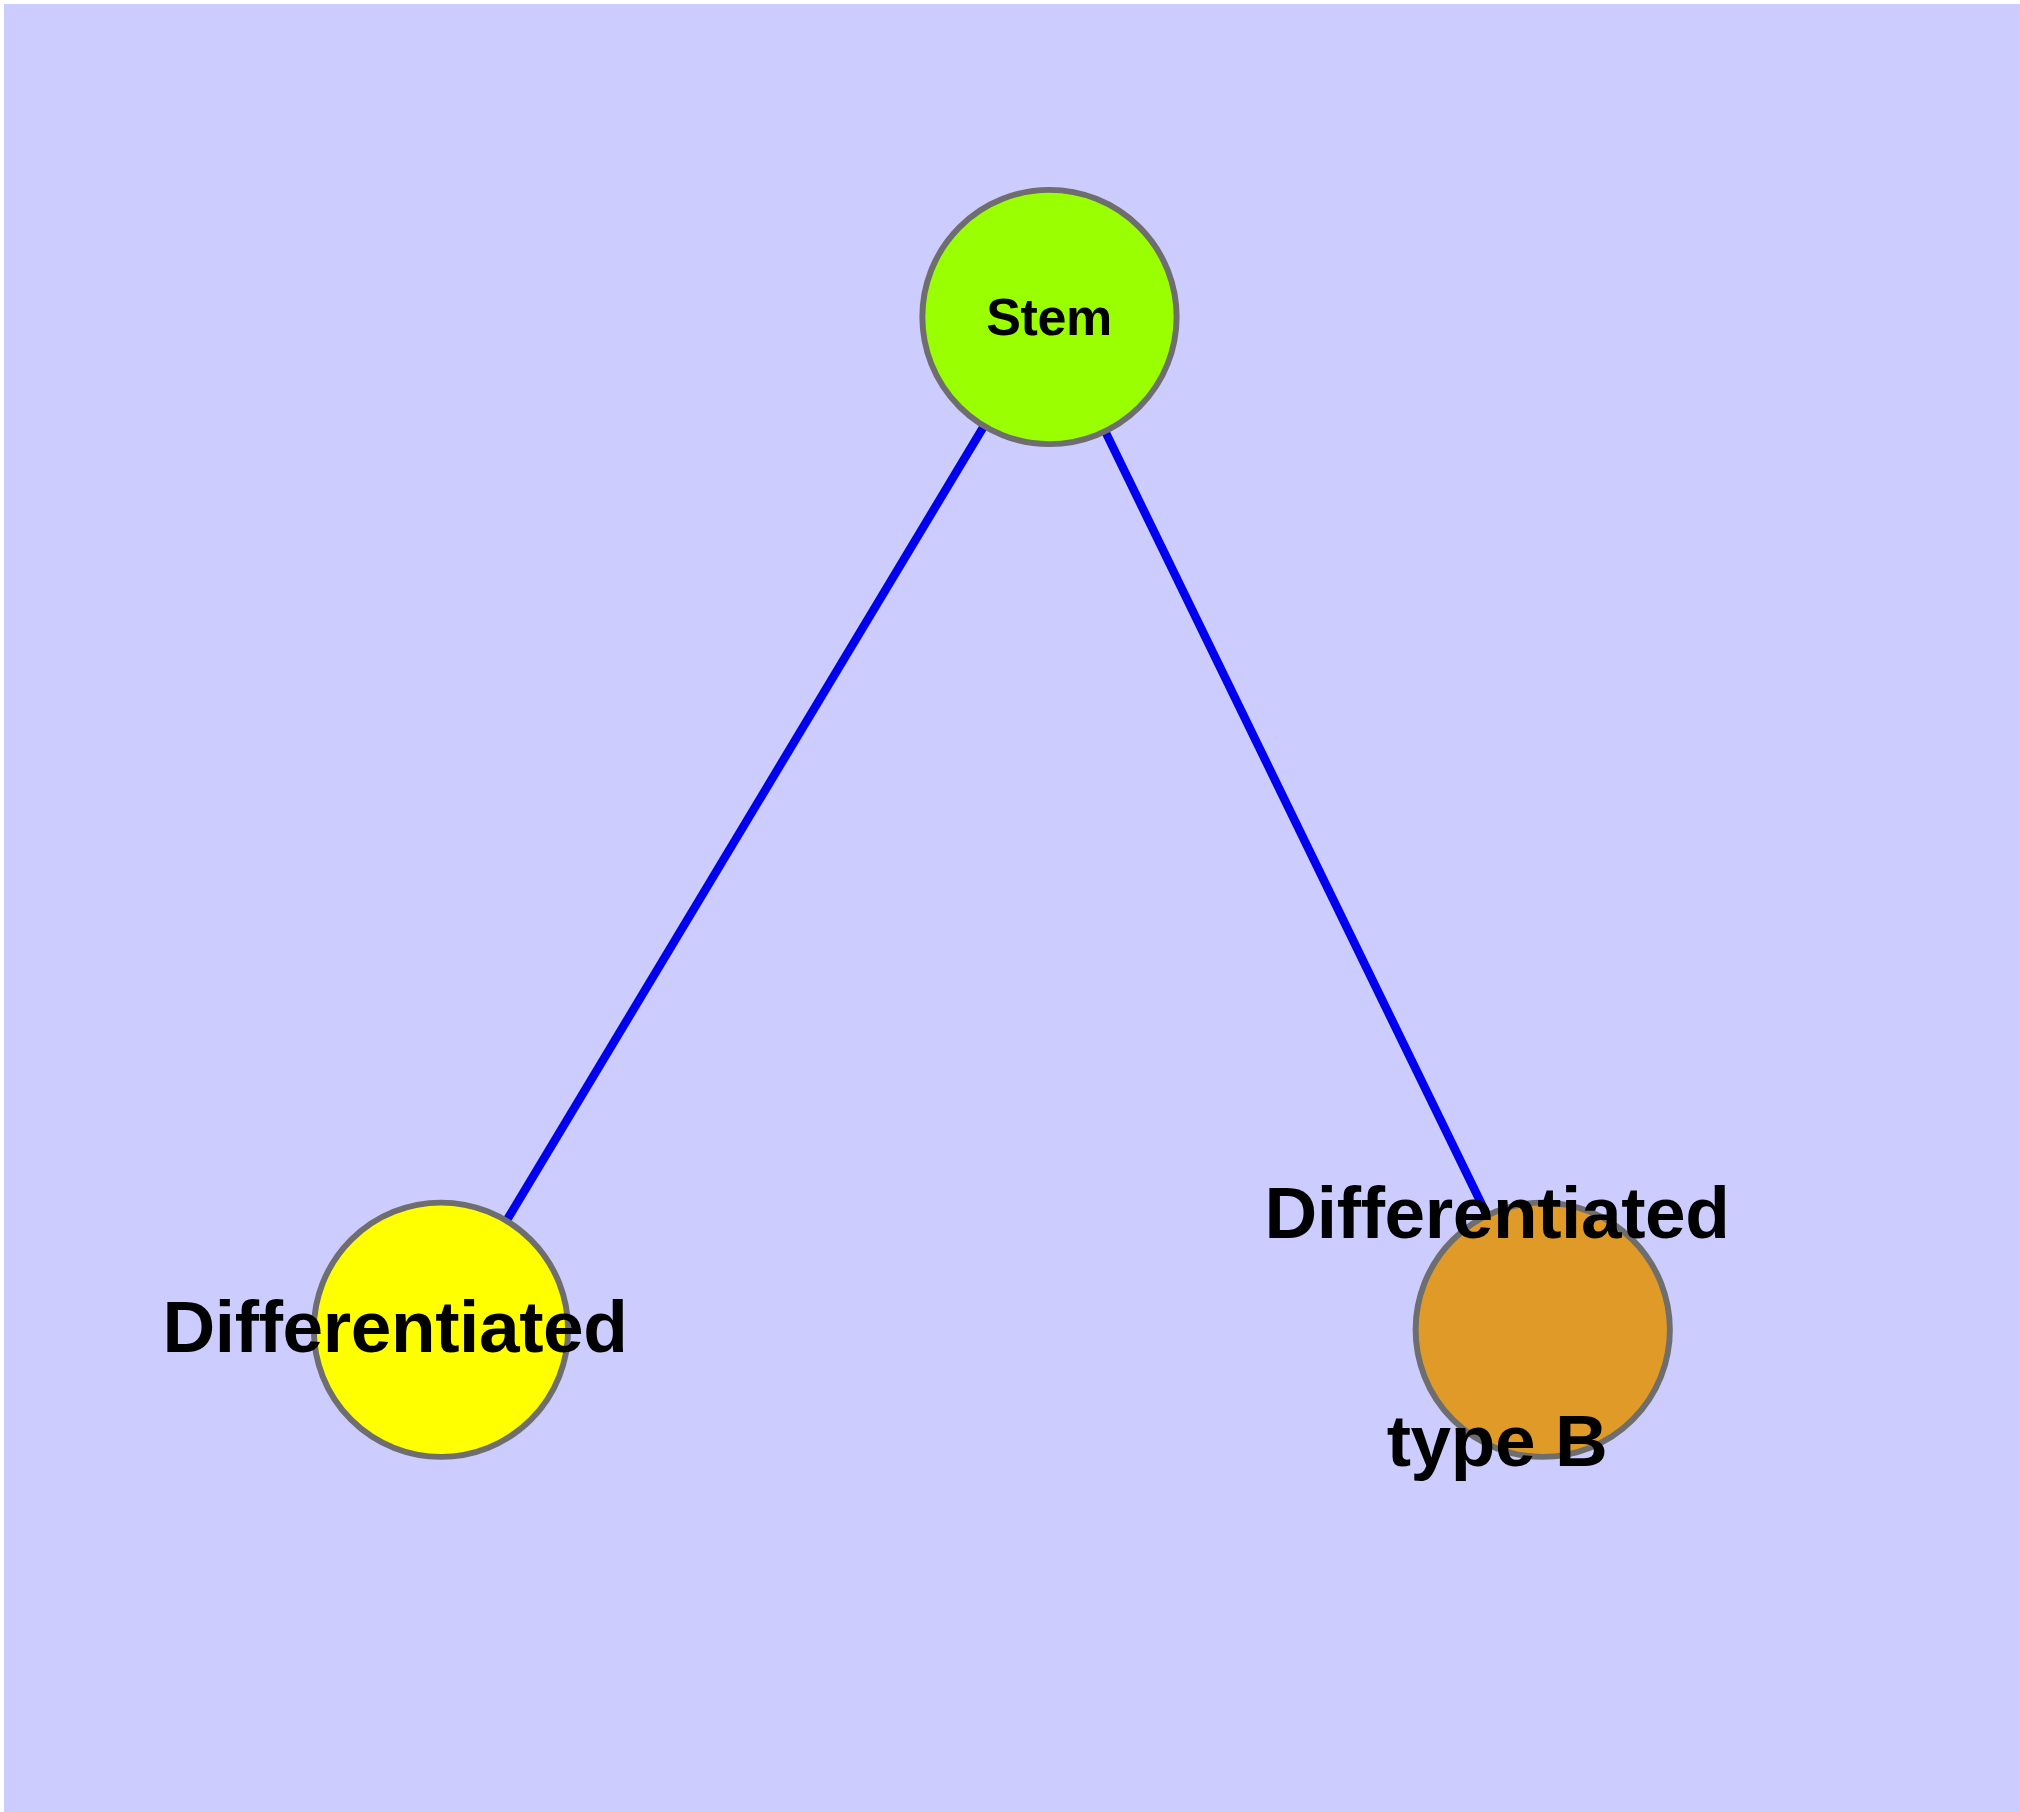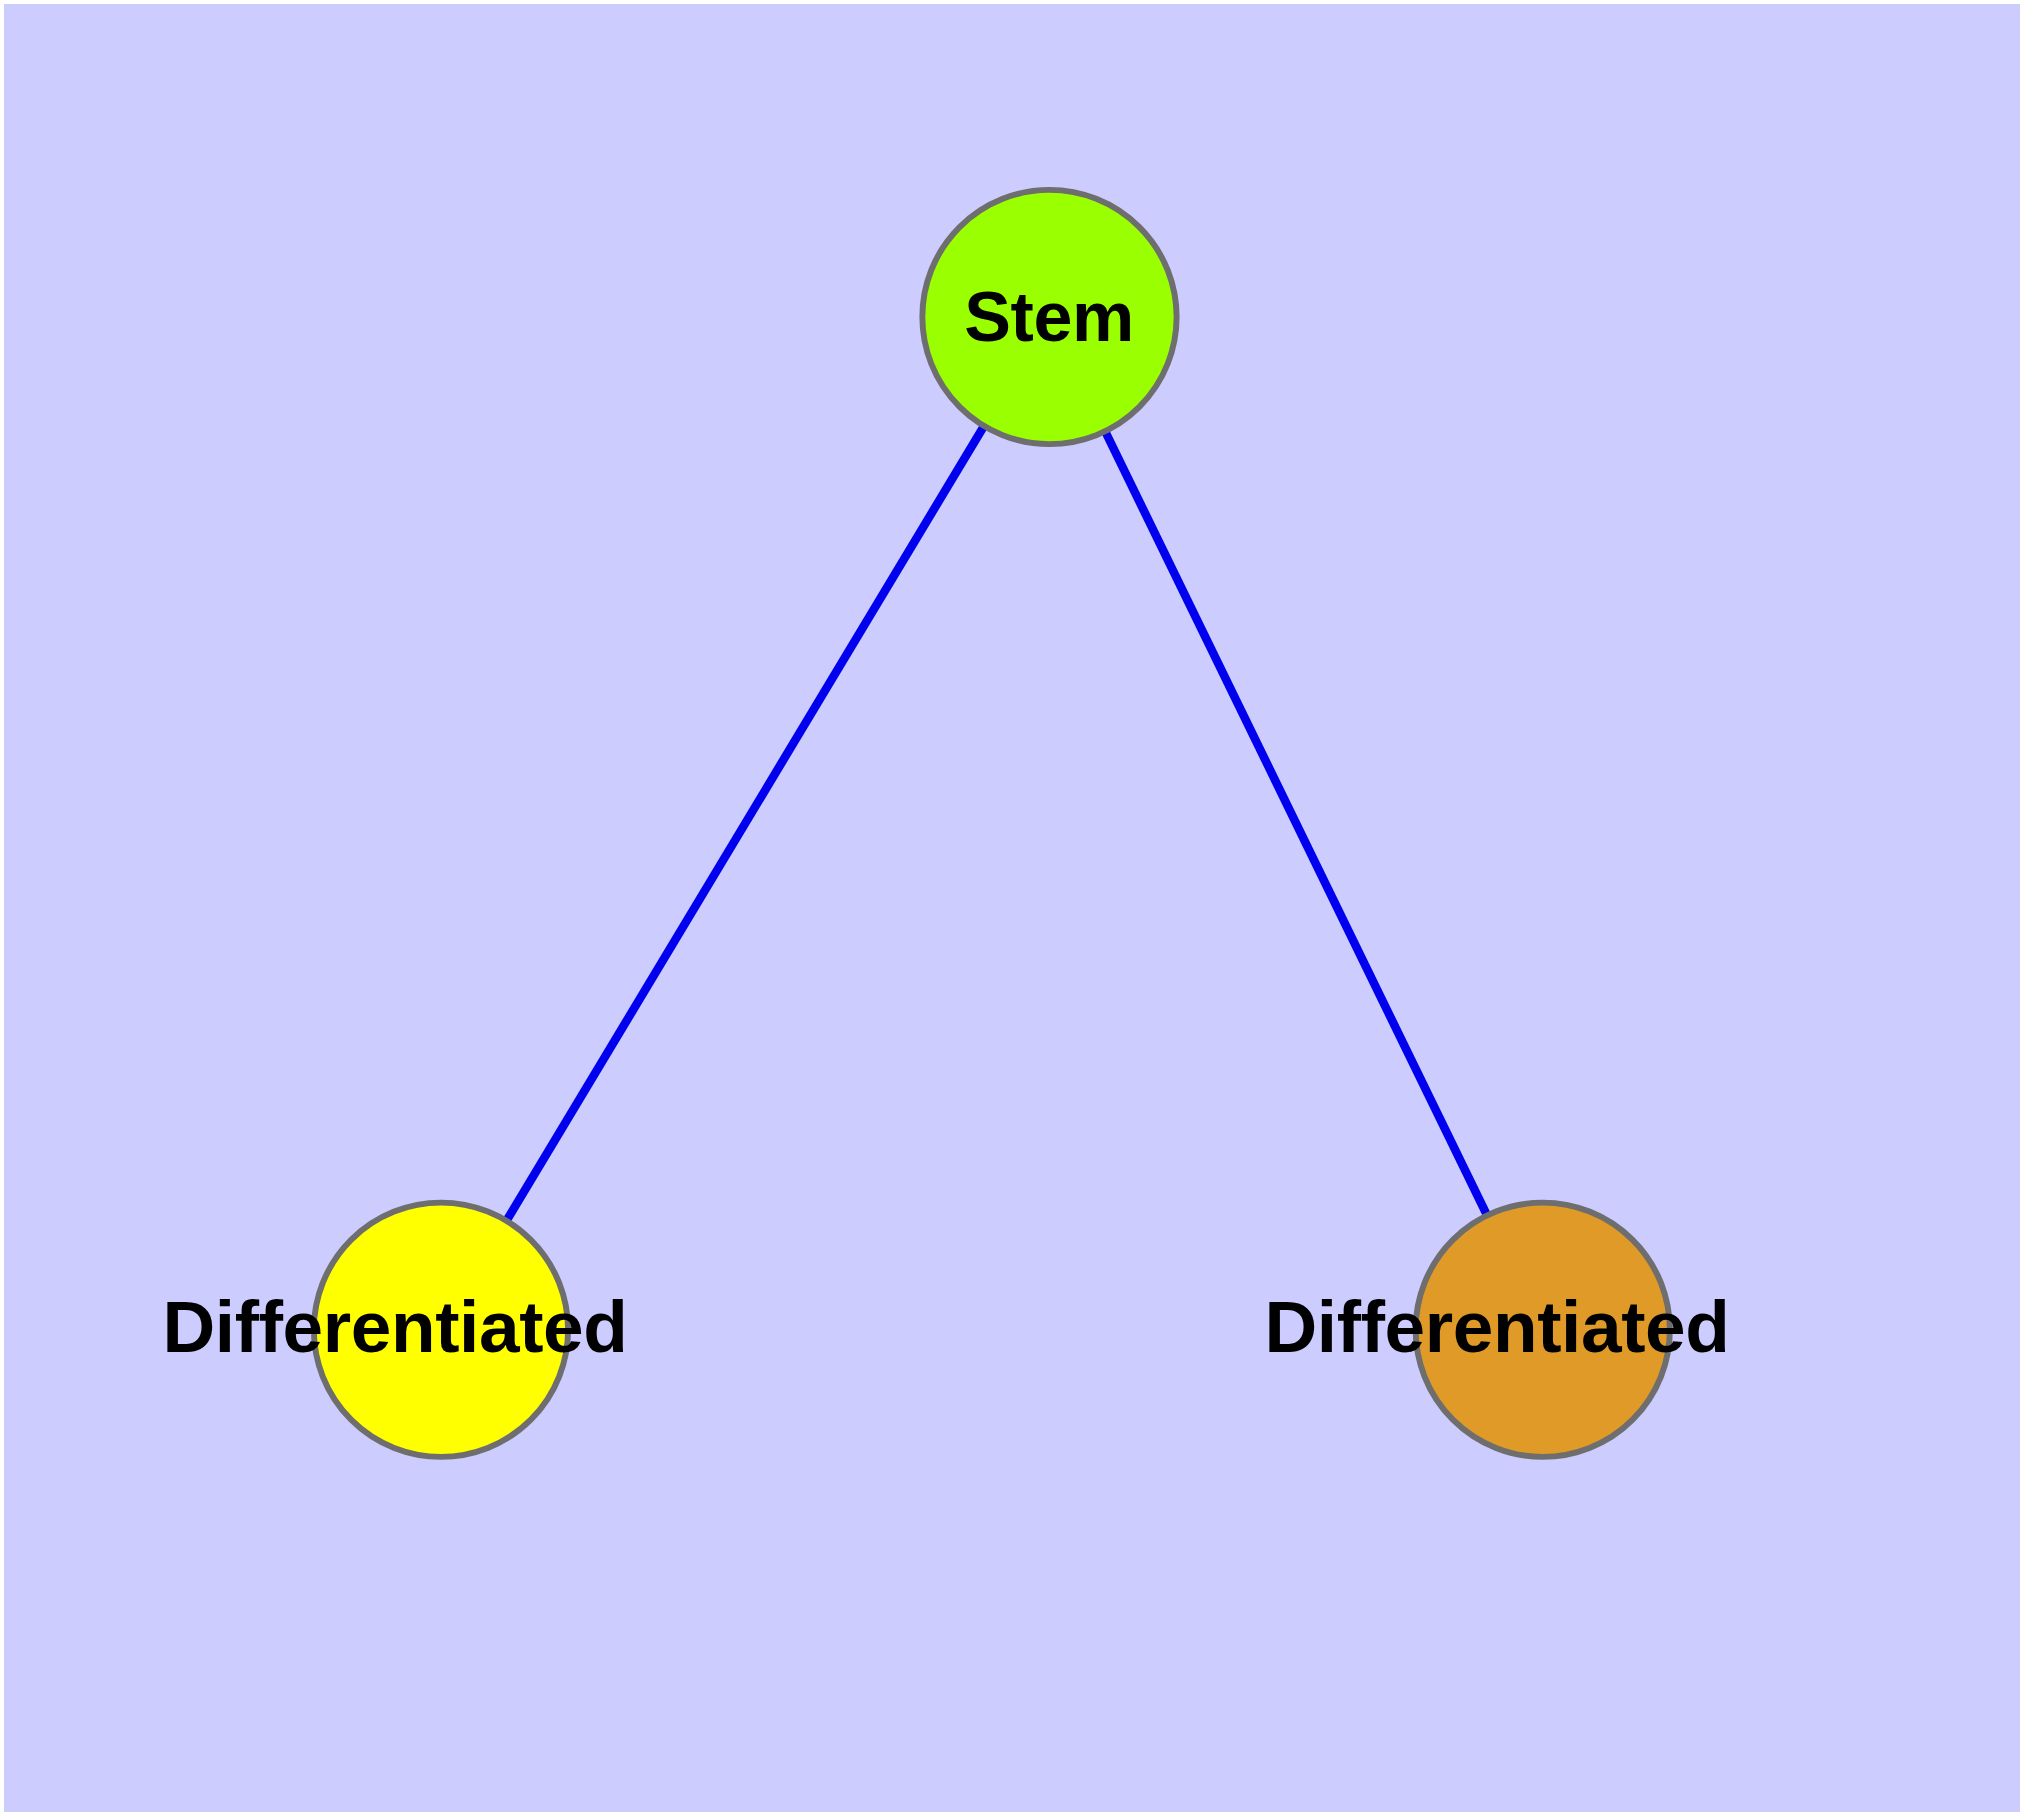--- a/index.html
+++ b/index.html
@@ -35,21 +35,21 @@
     color: #000000;
     font-weight: bold;
     font-family: "Liberation Sans", sans-serif;
     text-align: center;
     white-space: pre;
     line-height: 1.04;
     letter-spacing: -0.4px;
     pointer-events: none;
   }
   #label-stem {
-    font-size: 70px;
+    font-size: 52px;
     left: 1049px;
     top: 317px;
     transform: translate(-50%, -50%);
   }
   #label-diffA {
     font-size: 73px;
     left: 395px;
     top: 1327px;
     transform: translate(-50%, -50%);
   }
@@ -82,16 +82,17 @@
   </svg>
 
   <div class="node-label" id="label-stem" style="left: 1049px; top: 317px;">Stem</div>
 
   <div class="node-label" id="label-diffA" style="left: 395px; top: 1327px;">
     <div>Differentiated</div>
   </div>
 
   <div class="node-label" id="label-diffB" style="left: 1497px; top: 1327px;">
     <div>Differentiated</div>
+    <div>type B</div>
   </div>
 
 </div>
 
 
 </body></html>

